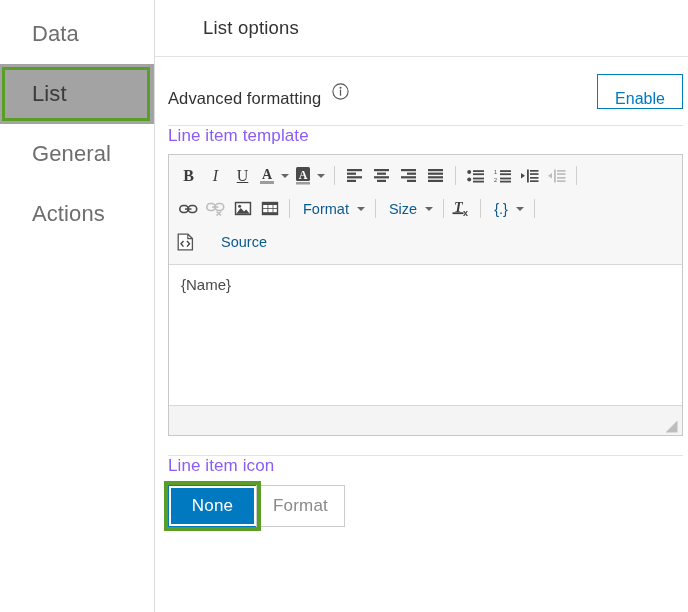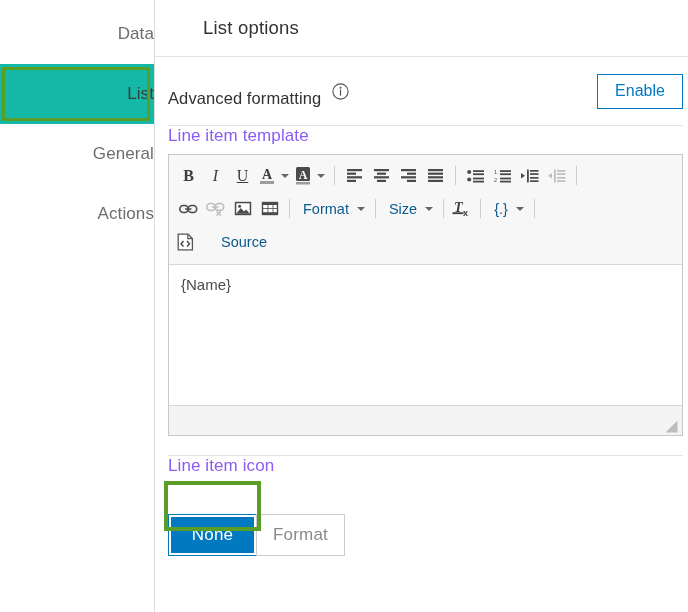--- a/index.html
+++ b/index.html
@@ -24,30 +24,29 @@
     background: #ffffff;
     border-right: 1px solid #dcdcdc;
     flex: 0 0 155px;
     padding-top: 4px;
     position: relative;
   }
   .side-item {
     height: 60px;
     display: flex;
     align-items: center;
-    padding-left: 6px;
-    font-size: 17px;
+    padding-left: 32px;
+    font-size: 22px;
     color: #6e6e6e;
     letter-spacing: .1px;
     position: relative;
     cursor: pointer;
-    justify-content: flex-end;
   }
   .side-item.active {
-    background: #14b8a6;
+    background: #a3a3a3;
     color: #3b3b3b;
   }
   .side-item.active .sel-ring {
     position: absolute;
     left: 2px; right: 4px; top: 3px; bottom: 3px;
     border: 3px solid #5a9e28;
     pointer-events: none;
   }
 
   
@@ -98,21 +97,21 @@
   }
   .spacer { flex: 1 1 auto; }
   .enable-btn {
     min-width: 86px;
     height: 35px;
     border: 1px solid #0079c1;
     background: #ffffff;
     color: #0079c1;
     font-size: 16px;
     font-family: "Liberation Sans", sans-serif;
-    display: flex; align-items: center; justify-content: center;
+    display: flex; align-items: flex-end; justify-content: center;
     cursor: pointer;
     padding: 0 12px;
   }
 
   
   .section-label {
     font-size: 17px;
     color: #8b5cf6;
     margin-top: 0;
     margin-bottom: 8px;
@@ -224,21 +223,20 @@
   .seg-btn {
     height: 42px;
     min-width: 89px;
     display: flex; align-items: center; justify-content: center;
     font-size: 17px;
     cursor: pointer;
     border: 1px solid #cccccc;
     background: #ffffff;
     color: #8a8a8a;
     letter-spacing: .2px;
-    margin-top: 29px;
   }
   .seg-btn.selected {
     background: #0079c1;
     color: #ffffff;
     border-color: #0079c1;
     box-shadow: inset 0 0 0 2px #ffffff;
   }
   .seg-btn + .seg-btn { margin-left: -1px; }
   .seg-focus-ring {
     position: absolute;

